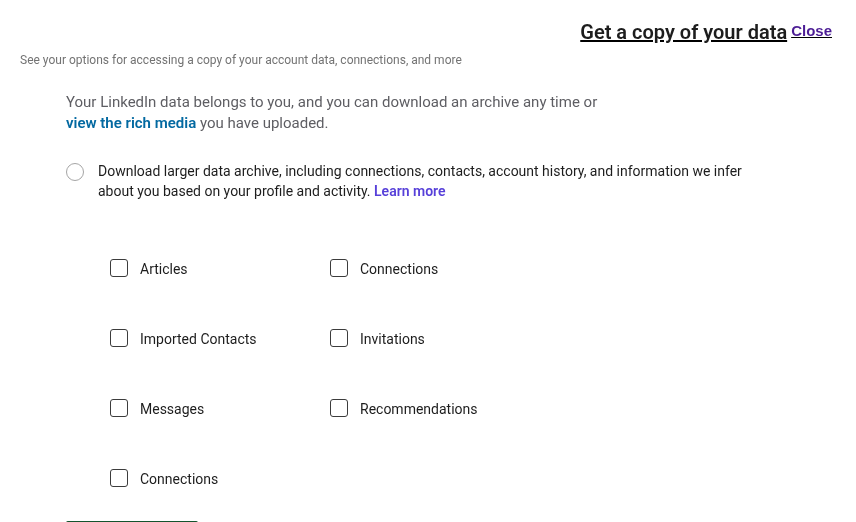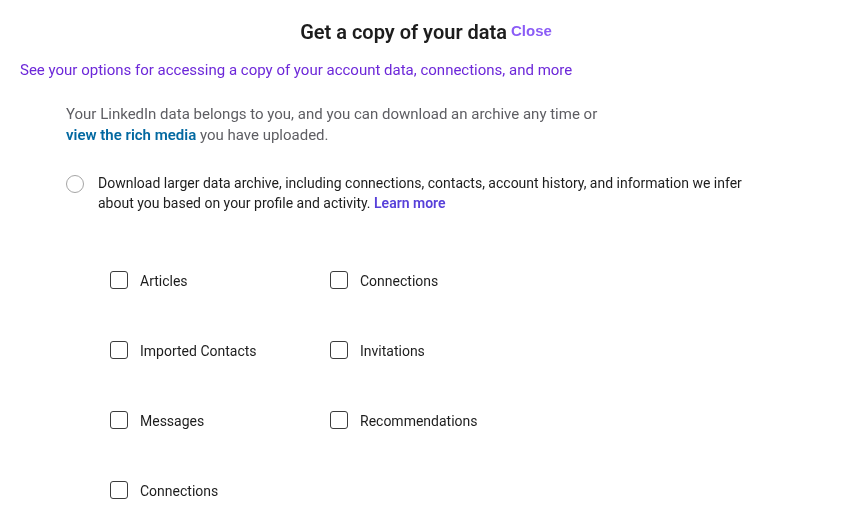--- a/index.html
+++ b/index.html
@@ -6,41 +6,42 @@
     body {
       font-family: -apple-system, BlinkMacSystemFont, "Segoe UI", Roboto, Helvetica, Arial, sans-serif;
       width: 856px;
       height: 522px;
       padding: 20px 20px 0 20px;
       color: #000;
       background: #fff;
     }
     .header-row {
       display: flex;
-      justify-content: center;
+      justify-content: flex-end;
       align-items: flex-start;
+      text-decoration: underline;
     }
     .title {
       font-size: 20px;
       font-weight: 600;
       color: #1d1d1d;
     }
     .close-btn {
       font-size: 15px;
       font-weight: 600;
-      color: #8b5cf6;
+      color: #4c1d95;
       background: none;
       border: none;
       cursor: pointer;
       padding: 2px 4px;
     }
     .subtitle {
-      font-size: 15px;
-      color: #6d28d9;
-      margin-top: 16px;
+      font-size: 12px;
+      color: #737373;
+      margin-top: 8px;
       max-width: 560px;
       line-height: 1.35;
     }
     .content {
       padding-left: 46px;
       padding-top: 24px;
     }
     .intro {
       font-size: 15px;
       color: #5e5e63;

